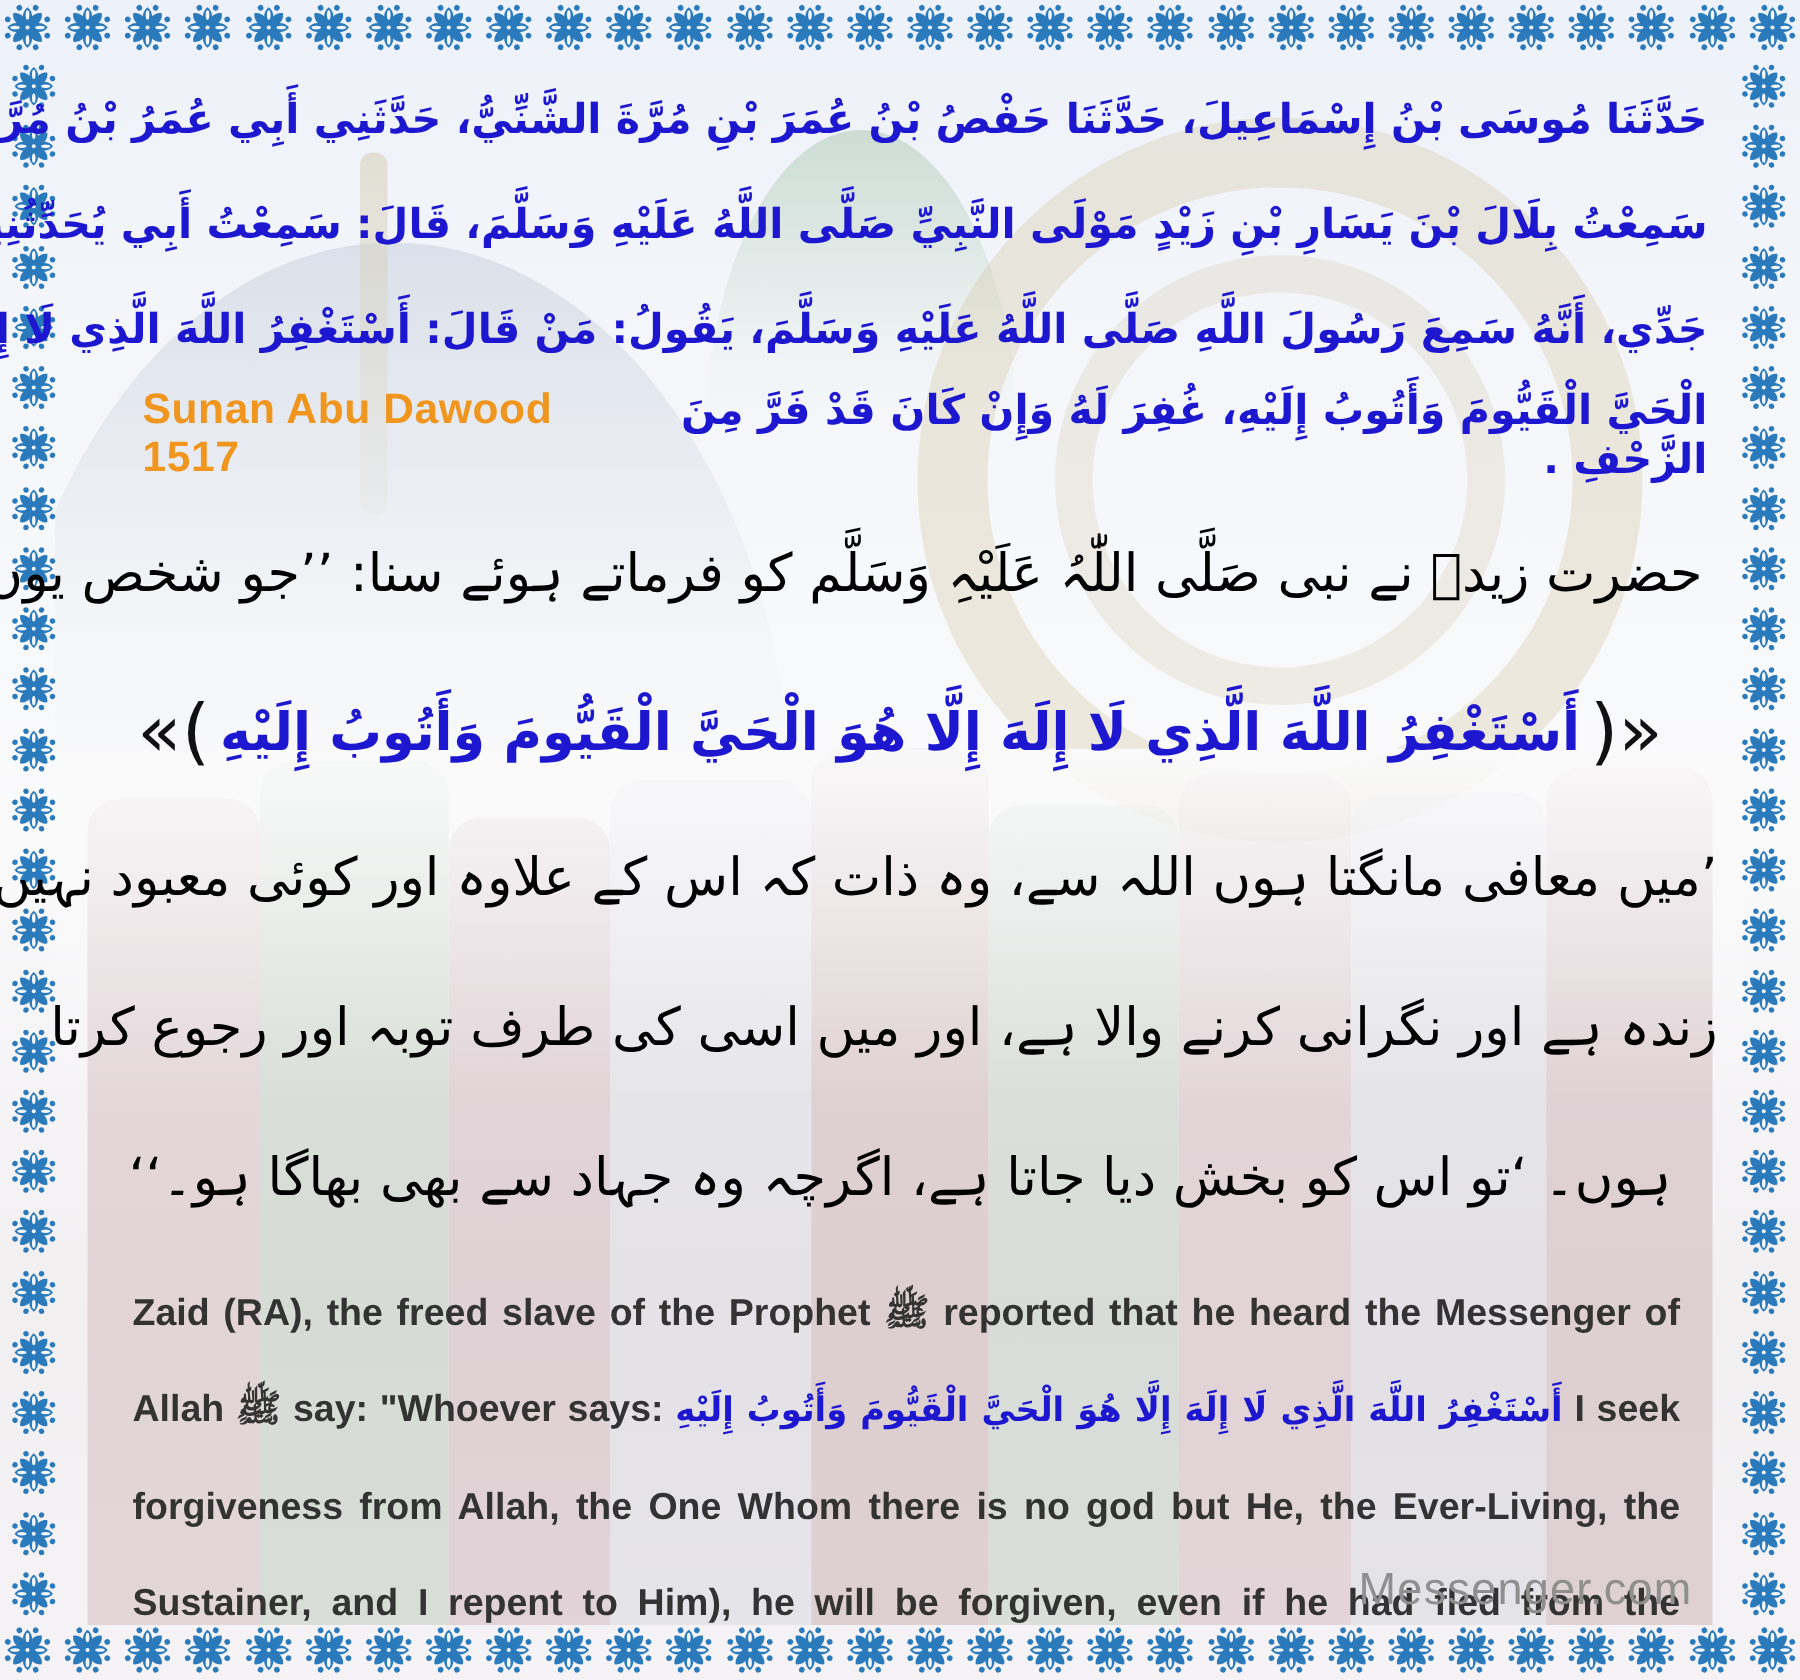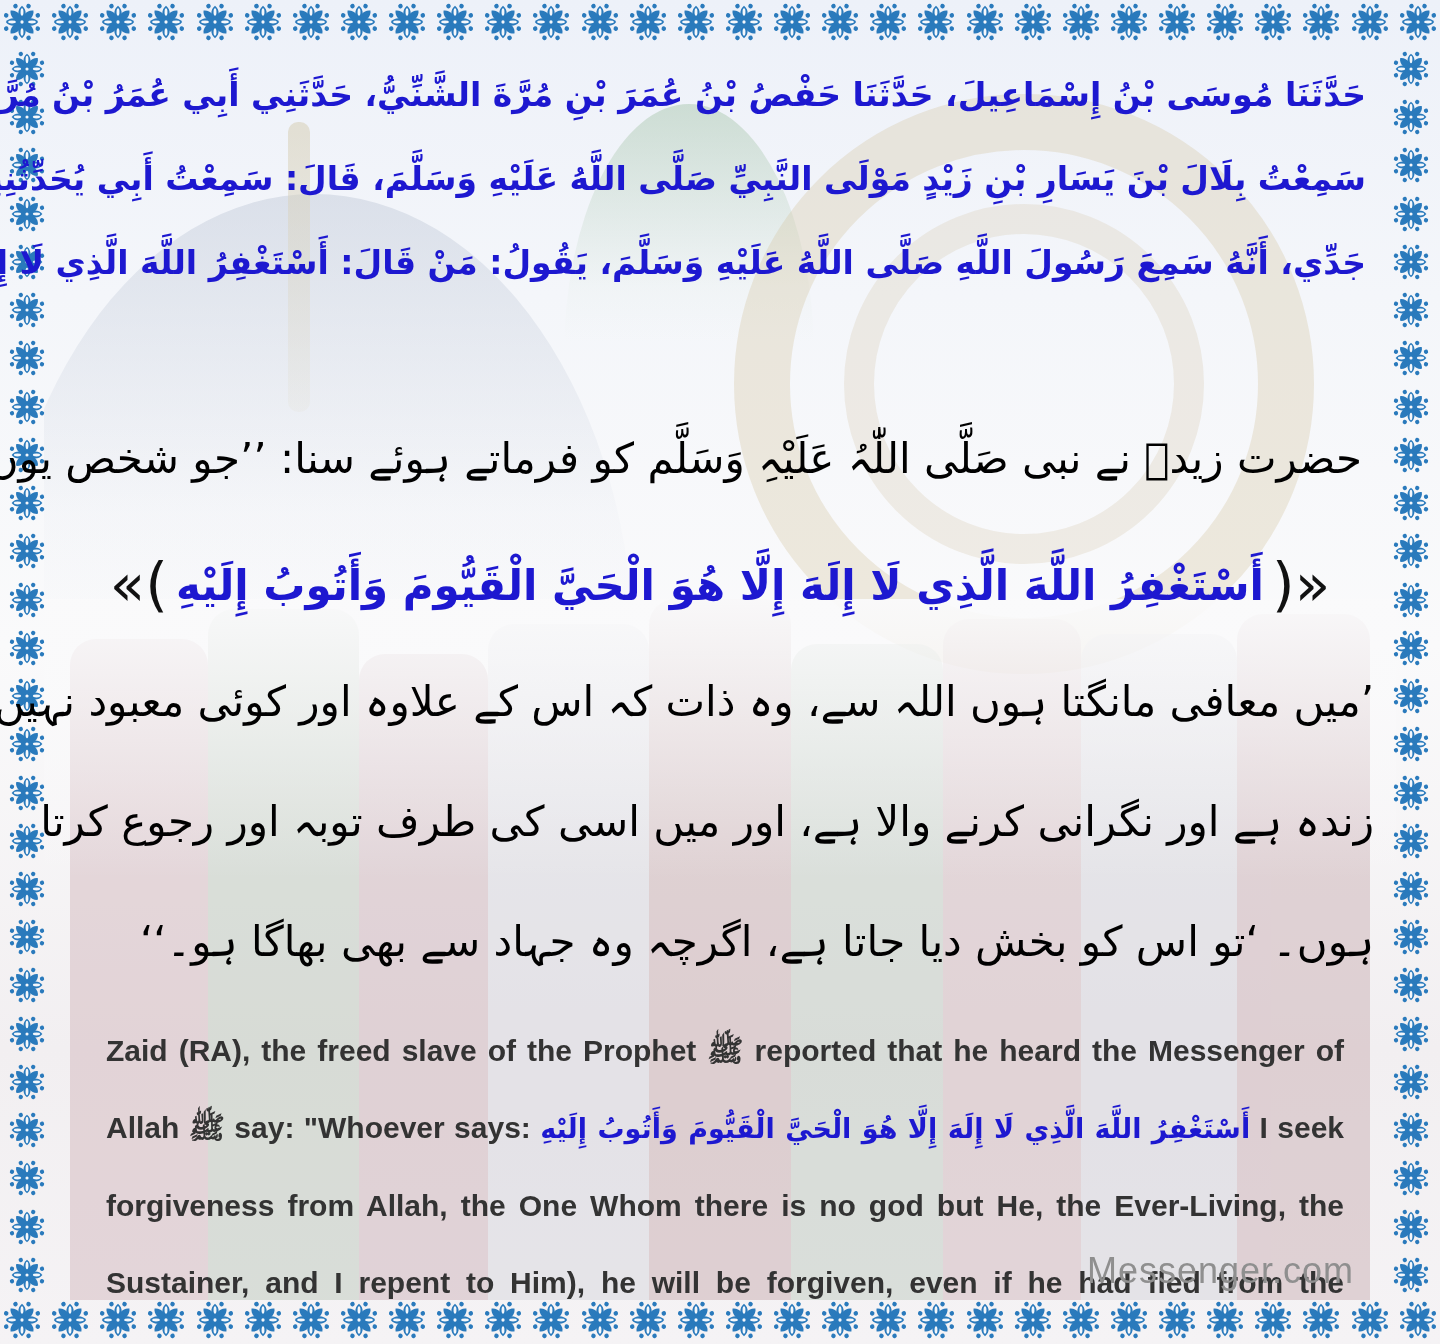--- a/index.html
+++ b/index.html
@@ -55,21 +55,21 @@
     color:var(--accent-orange);letter-spacing:.5px;}
   .urdu-intro{position:absolute;top:406px;left:84px;right:78px;height:106px;line-height:106px;
     font-size:42px;color:#000;direction:rtl;text-align:right;white-space:nowrap;}
   .quote{position:absolute;top:534px;left:66px;right:66px;height:102px;display:flex;direction:ltr;
     align-items:center;justify-content:center;gap:8px;}
   .q-br{font-size:58px;line-height:1;color:var(--bracket-black);direction:ltr;unicode-bidi:bidi-override;}
   .q-ar{font-weight:bold;font-size:42px;color:var(--arabic-blue);direction:rtl;white-space:nowrap;}
   .urdu-line{position:absolute;left:66px;right:66px;height:112px;line-height:112px;font-size:42px;
     color:#000;direction:rtl;white-space:nowrap;}
   .u-just{text-align:justify;text-align-last:justify;}
-  .u-center{text-align:right;}
+  .u-center{text-align:center;}
   .u1{top:646px;} .u2{top:766px;} .u3{top:886px;}
   .english{position:absolute;top:1012px;left:106px;right:96px;
     font-family:"Liberation Sans",sans-serif;font-weight:bold;font-size:30px;line-height:77px;
     color:var(--english-color);text-align:justify;}
   .en-ar{font-family:"DejaVu Sans",sans-serif;font-size:27px;color:var(--arabic-blue);
     unicode-bidi:embed;direction:rtl;}
   .watermark{position:absolute;top:1250px;right:86px;font-family:"Liberation Sans",sans-serif;
     font-size:36px;color:var(--watermark-gray);letter-spacing:1px;}
   .hidden-defs{position:absolute;width:0;height:0;overflow:hidden;}
 </style>
@@ -469,20 +469,24 @@
       <use href="#rosette"></use>
     </svg>
   </div>
 
 <div class="content">
 
   <div class="hadith">
     <div class="ar-line">حَدَّثَنَا مُوسَى بْنُ إِسْمَاعِيلَ، حَدَّثَنَا حَفْصُ بْنُ عُمَرَ بْنِ مُرَّةَ الشَّنِّيُّ، حَدَّثَنِي أَبِي عُمَرُ بْنُ مُرَّةَ، قَالَ:</div>
     <div class="ar-line">سَمِعْتُ بِلَالَ بْنَ يَسَارِ بْنِ زَيْدٍ مَوْلَى النَّبِيِّ صَلَّى اللَّهُ عَلَيْهِ وَسَلَّمَ، قَالَ: سَمِعْتُ أَبِي يُحَدِّثُنِيهِ، عَنْ</div>
     <div class="ar-line">جَدِّي، أَنَّهُ سَمِعَ رَسُولَ اللَّهِ صَلَّى اللَّهُ عَلَيْهِ وَسَلَّمَ، يَقُولُ: مَنْ قَالَ: أَسْتَغْفِرُ اللَّهَ الَّذِي لَا إِلَهَ إِلَّا هُوَ</div>
+    <div class="ar-line4">
+      <span class="source-badge">Sunan Abu Dawood 1517</span>
+      <span class="ar-tail">الْحَيَّ الْقَيُّومَ وَأَتُوبُ إِلَيْهِ، غُفِرَ لَهُ وَإِنْ كَانَ قَدْ فَرَّ مِنَ الزَّحْفِ .</span>
+    </div>
   </div>
 
   <div class="urdu-intro">حضرت زیدؓ نے نبی صَلَّی اللّٰہُ عَلَیْہِ وَسَلَّم کو فرماتے ہوئے سنا: ’’جو شخص یوں کہتا ہے:</div>
 
   <div class="quote">
     <span class="q-br">«(</span>
     <span class="q-ar">أَسْتَغْفِرُ اللَّهَ الَّذِي لَا إِلَهَ إِلَّا هُوَ الْحَيَّ الْقَيُّومَ وَأَتُوبُ إِلَيْهِ</span>
     <span class="q-br">)»</span>
   </div>
 

